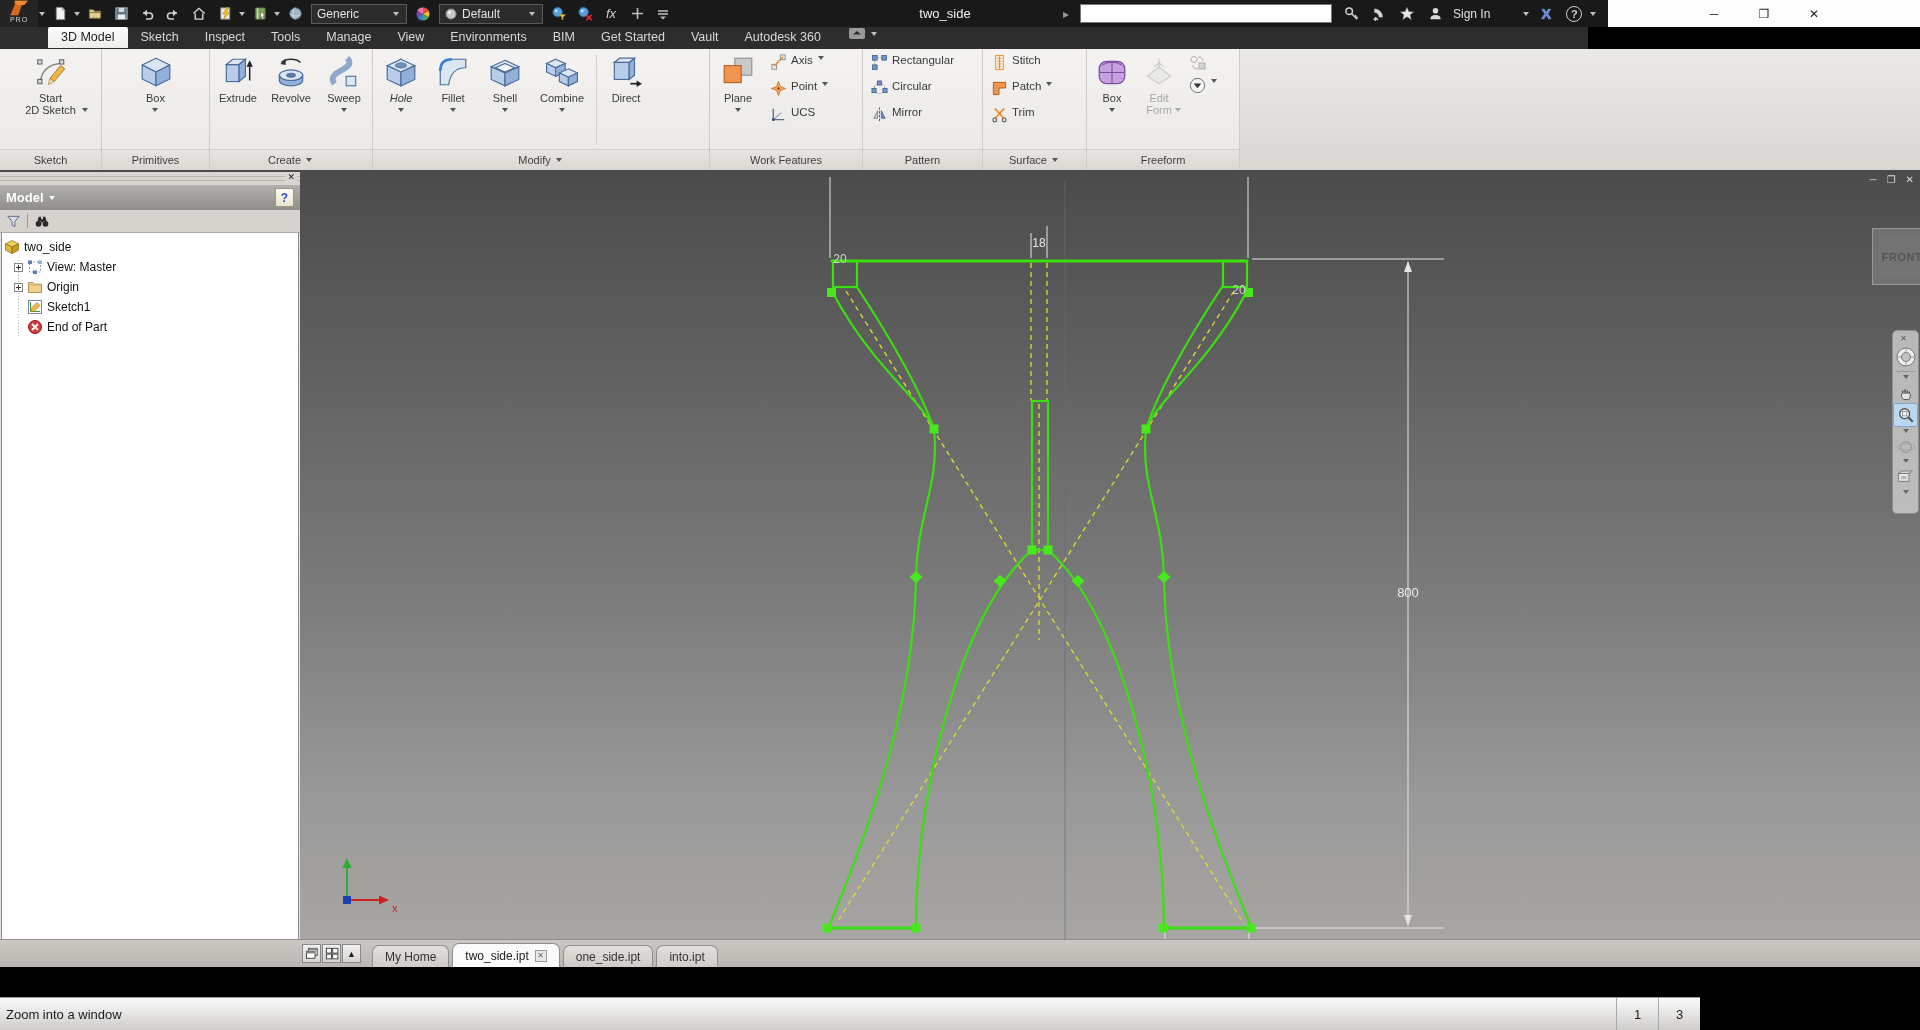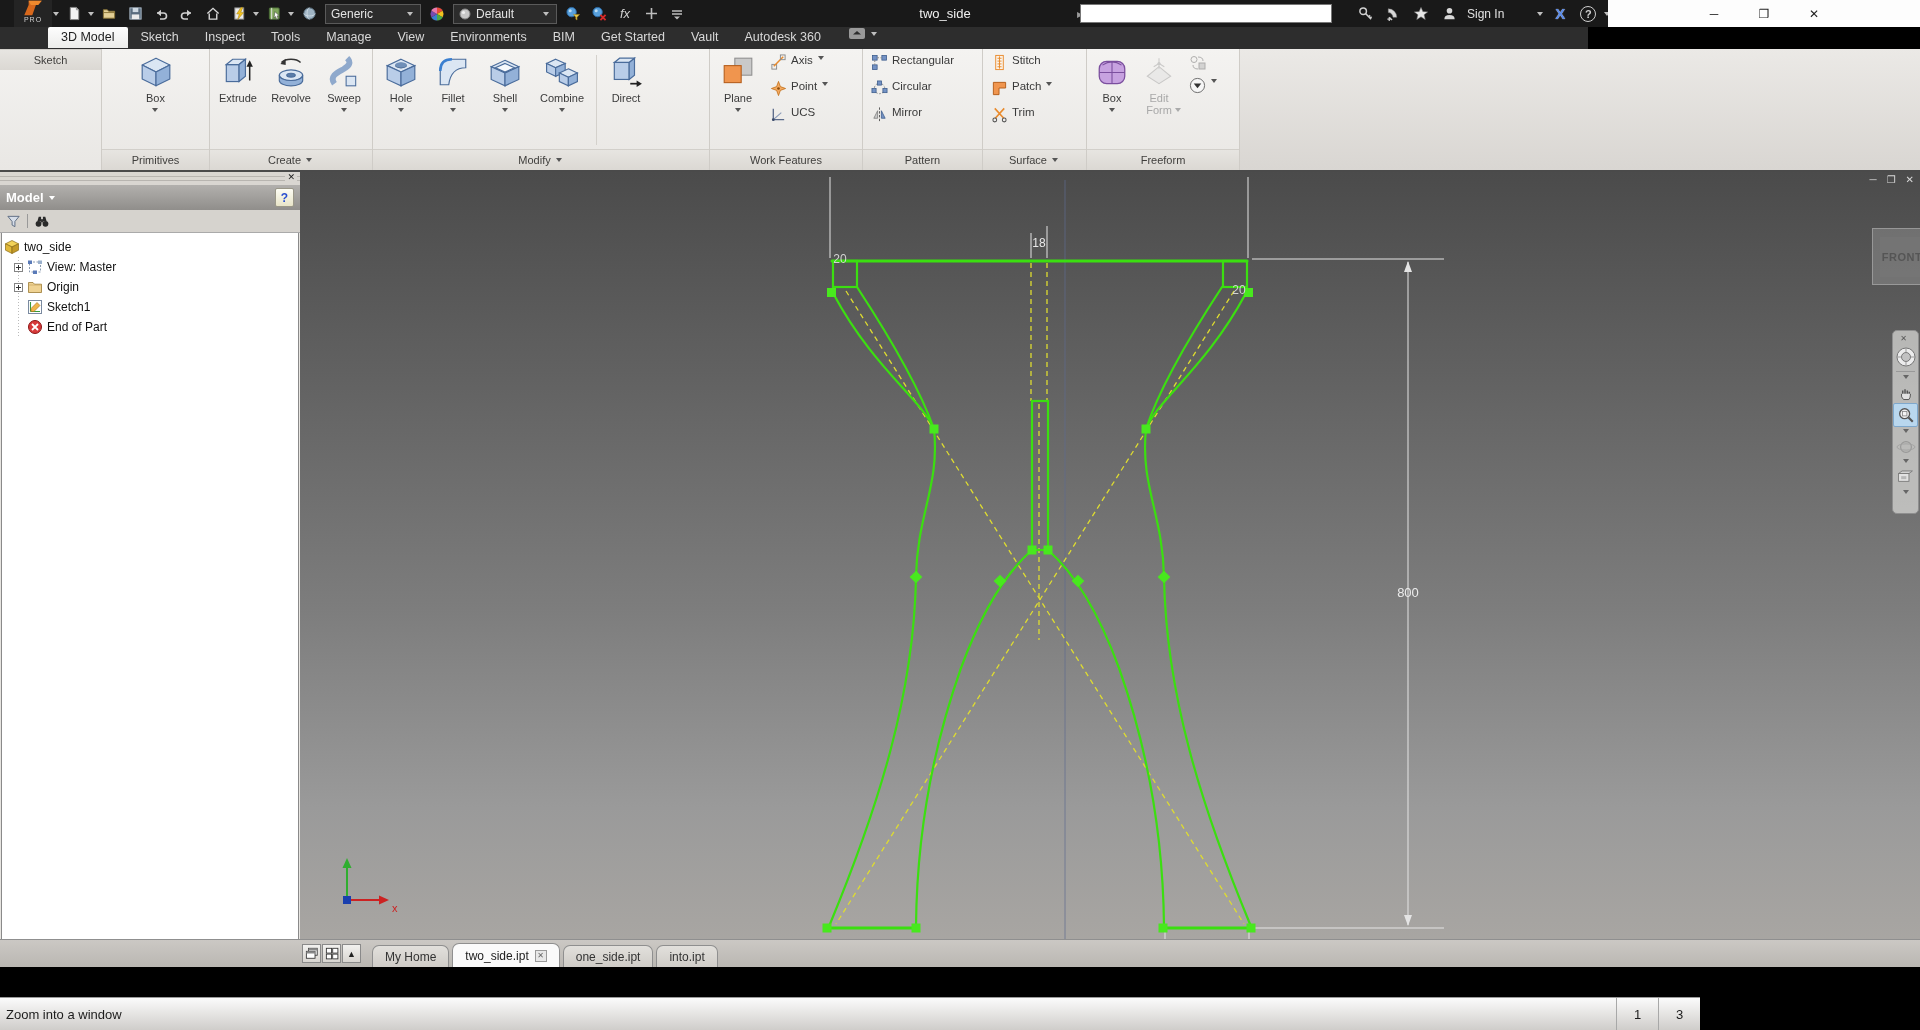--- a/index.html
+++ b/index.html
@@ -2,21 +2,21 @@
 <html><head>
 <meta charset="utf-8">
 <style>
   * { margin:0; padding:0; box-sizing:border-box; }
   html,body { width:1920px; height:1030px; overflow:hidden; background:#000;
     font-family:"Liberation Sans", sans-serif; -webkit-font-smoothing:antialiased; }
   svg { display:block; }
 
   
   #titlebar { position:absolute; left:0; top:0; width:1920px; height:27px; background:#191919; color:#dcdcdc; }
-  .tbgroup { position:absolute; top:0; height:27px; display:flex; align-items:center;padding-left:14px; }
+  .tbgroup { position:absolute; top:0; height:27px; display:flex; align-items:center; }
   .qbtn { width:26px; height:25px; display:flex; align-items:center; justify-content:center; cursor:default; }
   .car { width:0; height:0; border:3px solid transparent; border-top:4px solid #bfbfbf; margin:4px 2px 0 1px; }
   .combo { height:20px; background:#2c2c2c; border:1px solid #5a5a5a; display:flex; align-items:center; gap:5px;
            padding:0 5px; font-size:12px; color:#e4e4e4; margin:0 3px; }
   .combo .car { margin-top:3px; }
   #logo { width:38px; height:27px; position:relative; background:#242424; display:flex; flex-direction:column; align-items:center; }
   #logo .pro { font-size:7px; color:#cfcfcf; letter-spacing:1px; line-height:7px; }
   #titletext { position:absolute; left:850px; top:0; width:190px; height:27px; line-height:27px;
                text-align:center; font-size:13px; color:#f0f0f0; }
   #searchbox { position:absolute; left:1080px; top:4px; width:252px; height:19px; border:1px solid #777;
@@ -307,20 +307,35 @@
       <rect x="1" y="1" width="16" height="11" rx="2" fill="#9a9a9a"></rect>
         <polygon points="5,7.5 13,7.5 9,4" fill="#2d2d2d"></polygon>
     </svg>
     <span class="car"></span>
   </span>
 </div>
 
 <div id="ribbon">
 
   <div class="panel" style="width:102px;">
+    <div class="pbody" style="justify-content:center;">
+      <div class="bigbtn" style="width:86px;">
+        <svg width="34" height="34" viewBox="0 0 32 32">
+          <path d="M6,25 Q8,10 24,8" fill="none" stroke="#8a8a8a" stroke-width="1.4"></path>
+          <rect x="3.5" y="4.5" width="4" height="4" fill="#d8d8d8" stroke="#666"></rect>
+            <rect x="24" y="4.5" width="4" height="4" fill="#d8d8d8" stroke="#666"></rect>
+            <rect x="3.5" y="23" width="4" height="4" fill="#d8d8d8" stroke="#666"></rect>
+          <polygon points="15,22 25,10 29,13 19,25" fill="#f0b44a" stroke="#a0701a" stroke-width=".8"></polygon>
+          <polygon points="15,22 13.5,28 19,25" fill="#f2e2c0" stroke="#a0701a" stroke-width=".6"></polygon>
+        </svg>
+        <span class="blabel"><span>Start</span><br>
+          <span>2D Sketch</span></span>
+        <span class="car" style="margin-left:70px; margin-top:-8px;"></span>
+      </div>
+    </div>
     <div class="plabel">
         <span>Sketch</span>
       </div>
   </div>
 
   <div class="panel" style="width:108px;">
     <div class="pbody" style="justify-content:center;">
       <div class="bigbtn">
         <svg width="34" height="34" viewBox="0 0 32 32">
           <g stroke="#4a6c9b" stroke-width="1.1" stroke-linejoin="round">
@@ -374,21 +389,21 @@
       </div>
     </div>
     <div class="plabel">
         <span>Create</span>
         <span class="car"></span>
       </div>
   </div>
 
   <div class="panel" style="width:337px;">
     <div class="pbody">
-      <div class="bigbtn" style="width:52px;">
+      <div class="bigbtn" style="width:52px;font-style:italic;">
         <svg width="34" height="34" viewBox="0 0 32 32">
           <g stroke="#4a6c9b" stroke-width="1.1">
               <polygon points="16,4 29,10 16,16 3,10" fill="#dbe6f3"></polygon>
               <polygon points="3,10 16,16 16,29 3,23" fill="#b9cde8"></polygon>
               <polygon points="29,10 16,16 16,29 29,23" fill="#93b1d8"></polygon>
             </g>
           <ellipse cx="16" cy="10" rx="5.5" ry="2.6" fill="#3c5a80"></ellipse>
             <ellipse cx="16" cy="9.4" rx="5.5" ry="2.6" fill="#6f8fb8"></ellipse>
         </svg>
         <span class="blabel">Hole</span>

